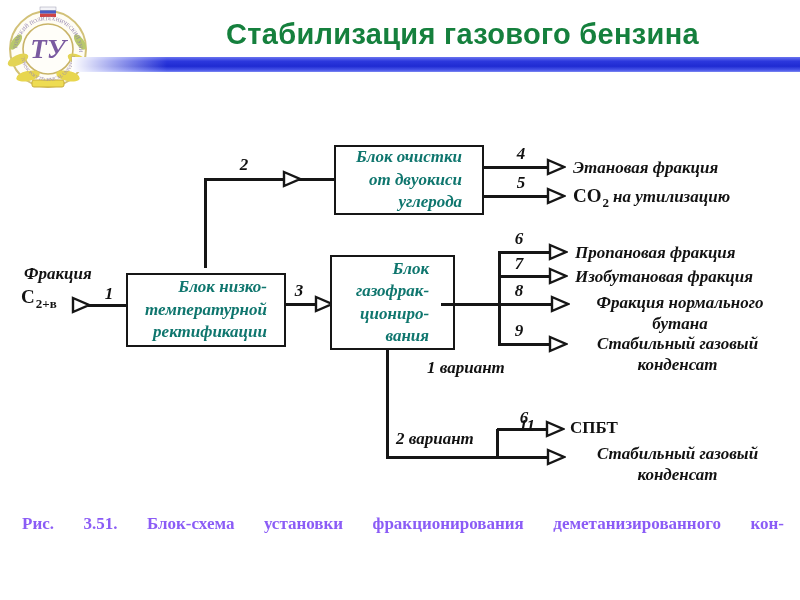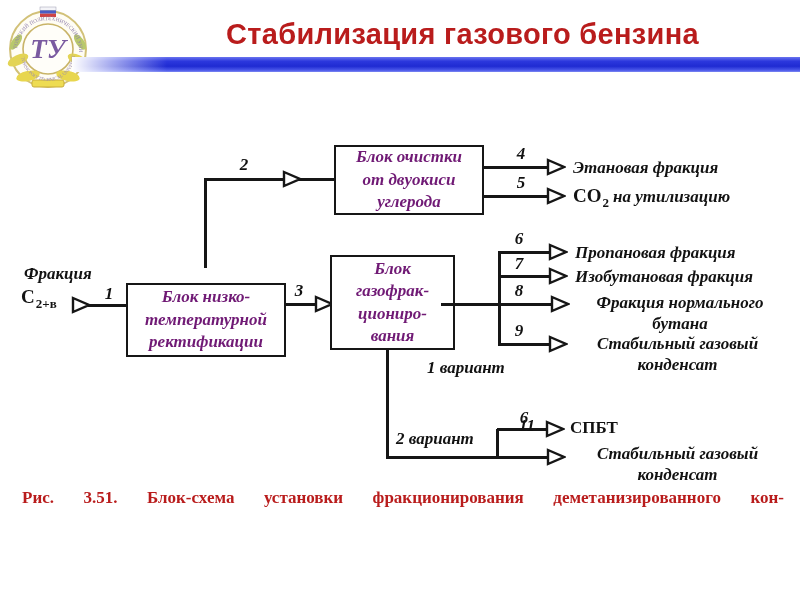--- a/index.html
+++ b/index.html
@@ -4,55 +4,55 @@
 <style>
   html,body{margin:0;padding:0;}
   body{
     width:800px;height:600px;position:relative;background:#ffffff;
     font-family:"Liberation Serif",serif;color:#141414;overflow:hidden;
   }
   .abs{position:absolute;}
   
   .title{
     position:absolute;left:125px;top:18px;width:675px;text-align:center;
-    font:700 29px "Liberation Sans",sans-serif;color:#b91c1c;letter-spacing:.3px;
+    font:700 29px "Liberation Sans",sans-serif;color:#15803d;letter-spacing:.3px;
   }
   .bar{
     position:absolute;left:72px;top:57px;width:728px;height:15px;
     background:linear-gradient(180deg,#6a74ef 0%,#2c38dd 28%,#1f2bd2 62%,#4b58ea 88%,#7d88f2 100%);
   }
   .bar-fade{
     position:absolute;left:72px;top:57px;width:95px;height:15px;
     background:linear-gradient(90deg,#ffffff 0%,rgba(255,255,255,.55) 45%,rgba(255,255,255,0) 100%);
   }
   
   .hline{position:absolute;height:2.6px;background:#161616;}
   .vline{position:absolute;width:2.6px;background:#161616;}
   .arr{position:absolute;width:20px;height:18px;}
   .block{
     position:absolute;border:2.6px solid #161616;background:#fff;
-    display:flex;align-items:center;justify-content:center;text-align:center;
-    font:700 italic 17px/1.33 "Liberation Serif",serif;white-space:pre-line;color:#701a75;
+    display:flex;align-items:center;justify-content:center;text-align:right;
+    font:700 italic 17px/1.33 "Liberation Serif",serif;white-space:pre-line;color:#0f766e;
     box-sizing:border-box;
   }
   .snum{
     position:absolute;text-align:center;
     font:700 italic 17px/20px "Liberation Serif",serif;color:#121212;
   }
   .olabel{
     position:absolute;font:700 italic 17px/21px "Liberation Serif",serif;color:#121212;text-align:center;
   }
   .upright{font-style:normal;}
   .formula-base{font:700 19px "Liberation Serif",serif;font-style:normal;}
   .formula-sub{font:700 13px "Liberation Serif",serif;font-style:normal;position:relative;top:5px;left:1px;}
   .after-sub{margin-left:5px;}
   
   .caption{
-    position:absolute;left:22px;top:486px;width:762px;
-    font:700 17px/23px "Liberation Serif",serif;color:#b91c1c;
+    position:absolute;left:22px;top:512px;width:762px;
+    font:700 17px/23px "Liberation Serif",serif;color:#8b5cf6;
   }
   .caption-l1{text-align:justify;text-align-last:justify;}
 </style>
 </head>
 <body>
 
 <div>
 
   <svg class="abs" style="left:6px;top:4px" width="84" height="86" viewBox="0 0 84 86">
     <circle cx="42" cy="45" r="38" fill="#fffdf4" stroke="#d2c178" stroke-width="2"></circle>
@@ -97,21 +97,21 @@
   <div class="olabel" style="left:24px;top:263px">Фракция</div>
   <div class="abs" style="left:21px;top:286px">
     <span class="formula-base">С</span><span class="formula-sub">2+в</span>
   </div>
   <svg class="arr" style="left:71px;top:296px" viewBox="0 0 20 18">
       <path d="M2,2 L18,9 L2,16 Z" fill="#fff" stroke="#161616" stroke-width="2.4"></path>
     </svg>
   <div class="hline" style="left:88px;top:304px;width:39px"></div>
   <div class="snum" style="left:96px;top:284px;width:26px">1</div>
 
-  <div class="block" style="left:126px;top:283px;width:160px;height:74px">Блок низко-
+  <div class="block" style="left:126px;top:273px;width:160px;height:74px">Блок низко-
 температурной
 ректификации</div>
 
   <div class="vline" style="left:204px;top:179px;height:89px"></div>
   <div class="hline" style="left:204px;top:178px;width:130px"></div>
   <svg class="arr" style="left:282px;top:170px" viewBox="0 0 20 18">
       <path d="M2,2 L18,9 L2,16 Z" fill="#fff" stroke="#161616" stroke-width="2.4"></path>
     </svg>
   <div class="snum" style="left:231px;top:155px;width:26px">2</div>
 

